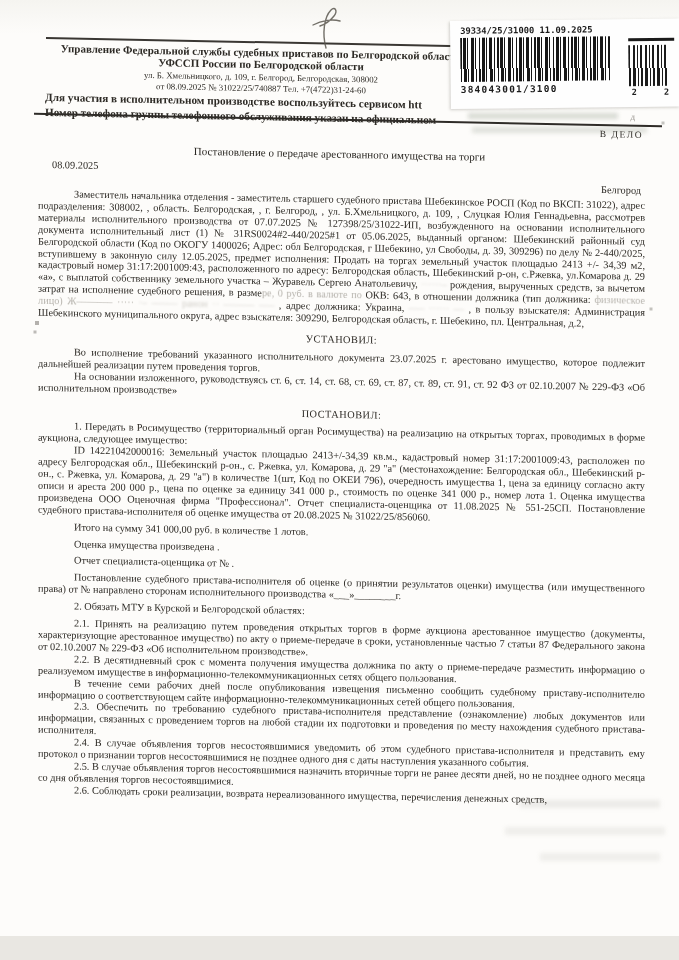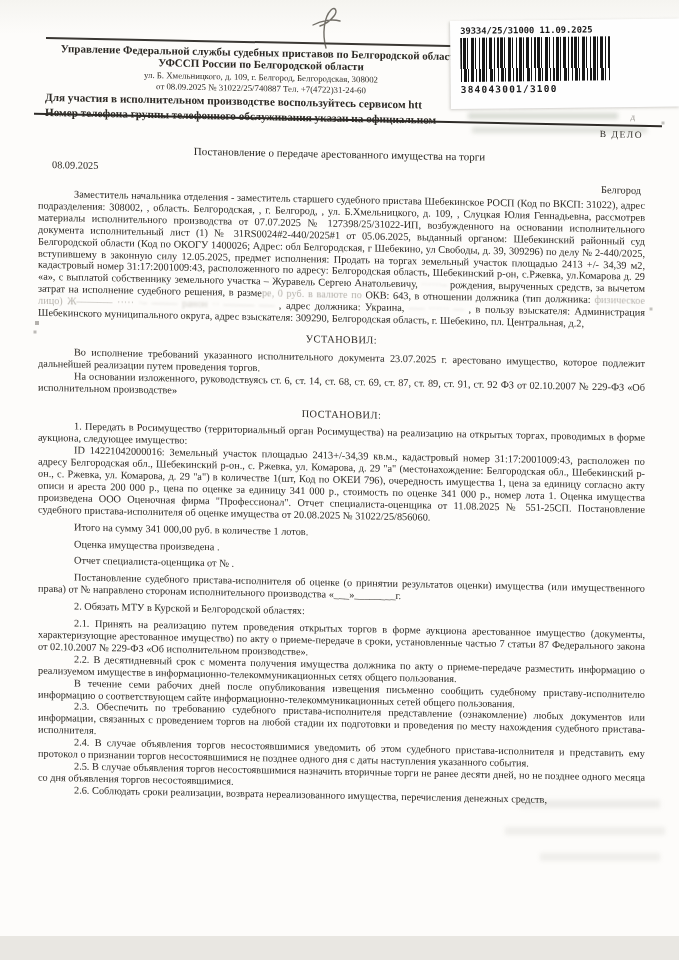--- a/index.html
+++ b/index.html
@@ -89,20 +89,25 @@
   <svg class="penmark" width="52" height="50" viewBox="0 0 52 50">
     <path d="M 23 45 C 19 31, 21 14, 28 7 C 32 3, 35 8, 31 13 C 27 18, 23 21, 17 23 M 10 22 C 19 17, 30 16, 37 18" fill="none" stroke="#5a574f" stroke-width="1.4" stroke-linecap="round" opacity="0.85"></path>
   </svg>
 
   <div class="sticker">
     <div class="sticker-main">
       <div class="code-line bc-font">39334/25/31000 11.09.2025</div>
       <div class="barcode-main"></div>
       <div class="code-sub bc-font">384043001/3100</div>
     </div>
+    <div class="sticker-side">
+      <div class="side-topbar"></div>
+      <div class="barcode-side"></div>
+      <div class="side-digits bc-font">2 2</div>
+    </div>
   </div>
 
   <div class="content">
     <div class="toprule"></div>
 
     <div class="header">
       <div class="org">Управление Федеральной службы судебных приставов по Белгородской области</div>
       <div class="org">УФССП России по Белгородской области</div>
       <div class="addr">ул. Б. Хмельницкого, д. 109, г. Белгород, Белгородская, 308002</div>
       <div class="addr">от 08.09.2025 № 31022/25/740887 Тел. +7(4722)31-24-60</div>

